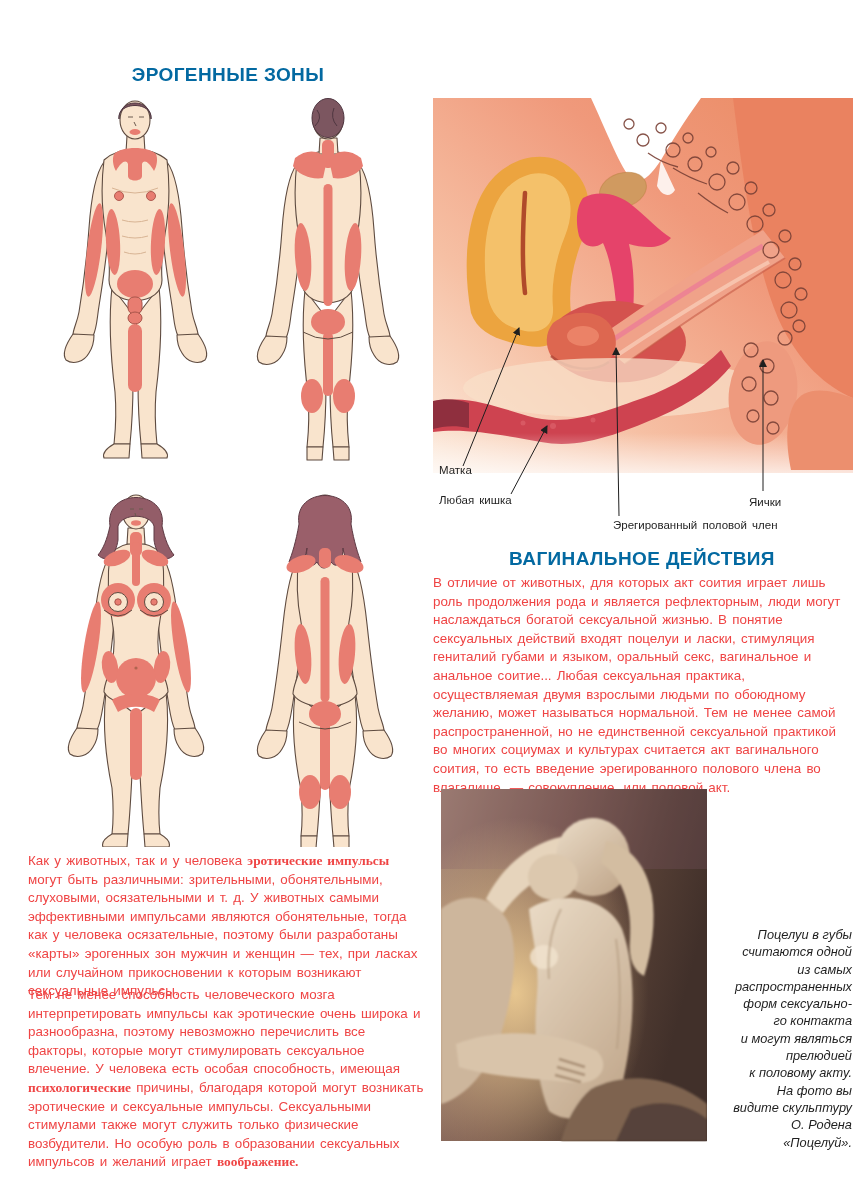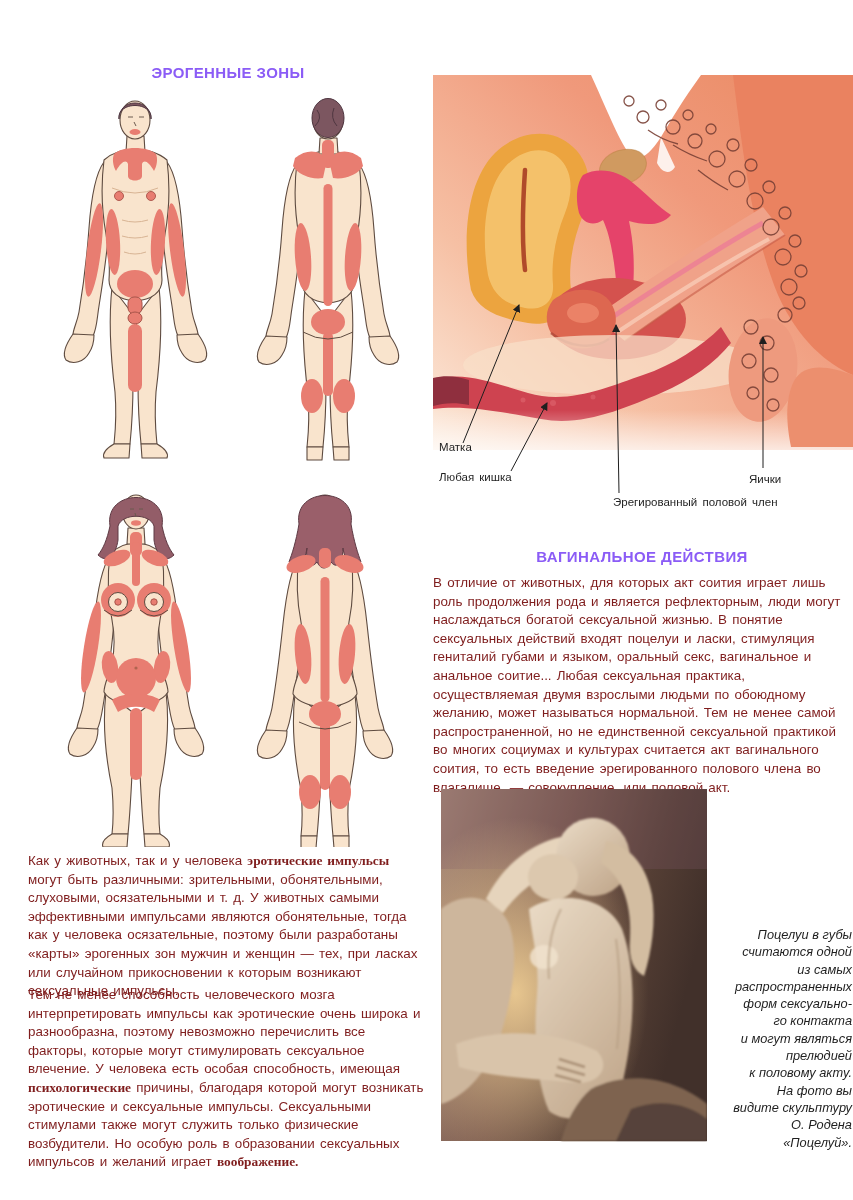--- a/index.html
+++ b/index.html
@@ -1,25 +1,25 @@
 <!DOCTYPE html>
 <html><head>
 <meta charset="utf-8">
 <style>
   html,body{margin:0;padding:0;background:#fff;}
   .page{position:relative;width:853px;height:1200px;background:#fff;overflow:hidden;
         font-family:"Liberation Sans",sans-serif;color:#1c1c1c;}
-  .heading{position:absolute;font-size:15px;font-weight:bold;letter-spacing:.4px;
-           color:#8b5cf6;text-align:center;white-space:nowrap;}
-  .body{position:absolute;font-size:13.4px;line-height:18.6px;color:#7f1d1d;margin:0;
+  .heading{position:absolute;font-size:19px;font-weight:bold;letter-spacing:.4px;
+           color:#0369a1;text-align:center;white-space:nowrap;}
+  .body{position:absolute;font-size:13.4px;line-height:18.6px;color:#ef4444;margin:0;
         word-spacing:1.5px;}
   .body b{font-weight:bold;font-family:Liberation Serif, serif;}
   .fig{position:absolute;}
   .fig svg{display:block;width:100%;height:100%;}
-  .illu{position:absolute;left:433px;top:75px;width:420px;height:440px;}
+  .illu{position:absolute;left:433px;top:98px;width:420px;height:440px;}
   .illu svg{position:absolute;left:0;top:0;}
   .dlabel{position:absolute;font-size:11.5px;color:#1f1f1f;white-space:nowrap;word-spacing:2px;}
   .photo{position:absolute;left:441px;top:788px;width:266px;height:354px;}
   .photo svg{display:block;width:100%;height:100%;}
   .caption{position:absolute;left:720px;top:926px;width:132px;font-style:italic;
            font-size:12.8px;line-height:17.3px;color:#1f1f1f;white-space:pre-line;text-align:right;}
 </style>
 </head>
 <body>
 

